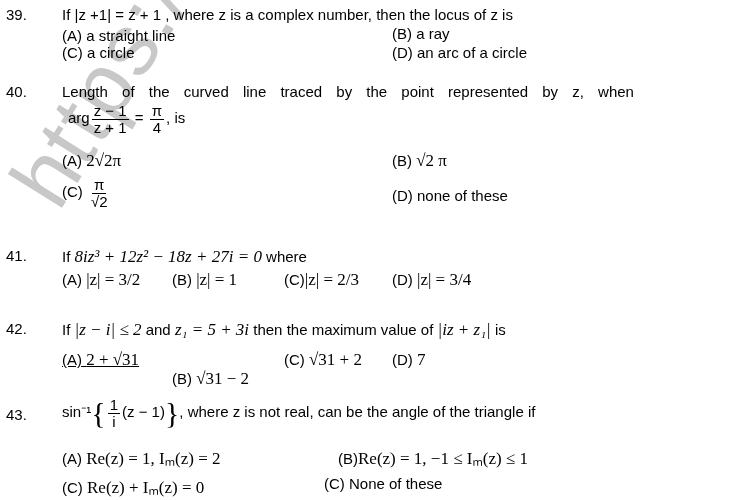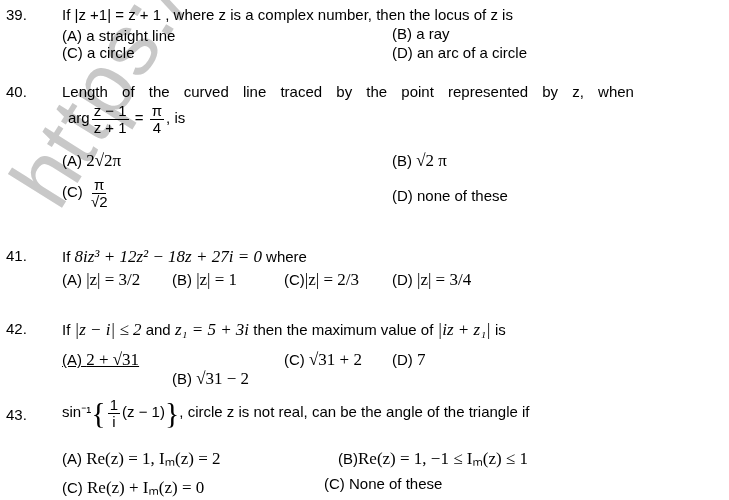--- a/index.html
+++ b/index.html
@@ -73,19 +73,19 @@
   <span class="opt" style="left:284px;top:30px;"><span>(C)</span> <span class="serif">√31 + 2</span></span>
   <span class="opt" style="left:392px;top:30px;"><span>(D)</span> <span class="serif">7</span></span>
 </div>
 
 <div class="q" style="top:402px;left:0;width:729px;">
   <span class="num" style="top:4px;">43.</span>
   <div class="opt" style="left:62px;top:-6px;">
     <span>sin⁻¹</span><span class="brace">{</span><span class="frac">
         <span class="n">1</span>
         <span class="d">i</span>
-      </span><span>(z − 1)</span><span class="brace">}</span><span>, circle z is not real, can be the angle of the triangle if</span>
+      </span><span>(z − 1)</span><span class="brace">}</span><span>, where z is not real, can be the angle of the triangle if</span>
   </div>
   <span class="opt" style="left:62px;top:44px;"><span>(A)</span> <span class="serif">Re(z) = 1, Iₘ(z) = 2</span></span>
   <span class="opt" style="left:338px;top:44px;"><span>(B)</span><span class="serif">Re(z) = 1, −1 ≤ Iₘ(z) ≤ 1</span></span>
   <span class="opt" style="left:62px;top:73px;"><span>(C)</span> <span class="serif">Re(z) + Iₘ(z) = 0</span></span>
   <span class="opt" style="left:324px;top:73px;">(C) None of these</span>
 </div>
 
 </body></html>

